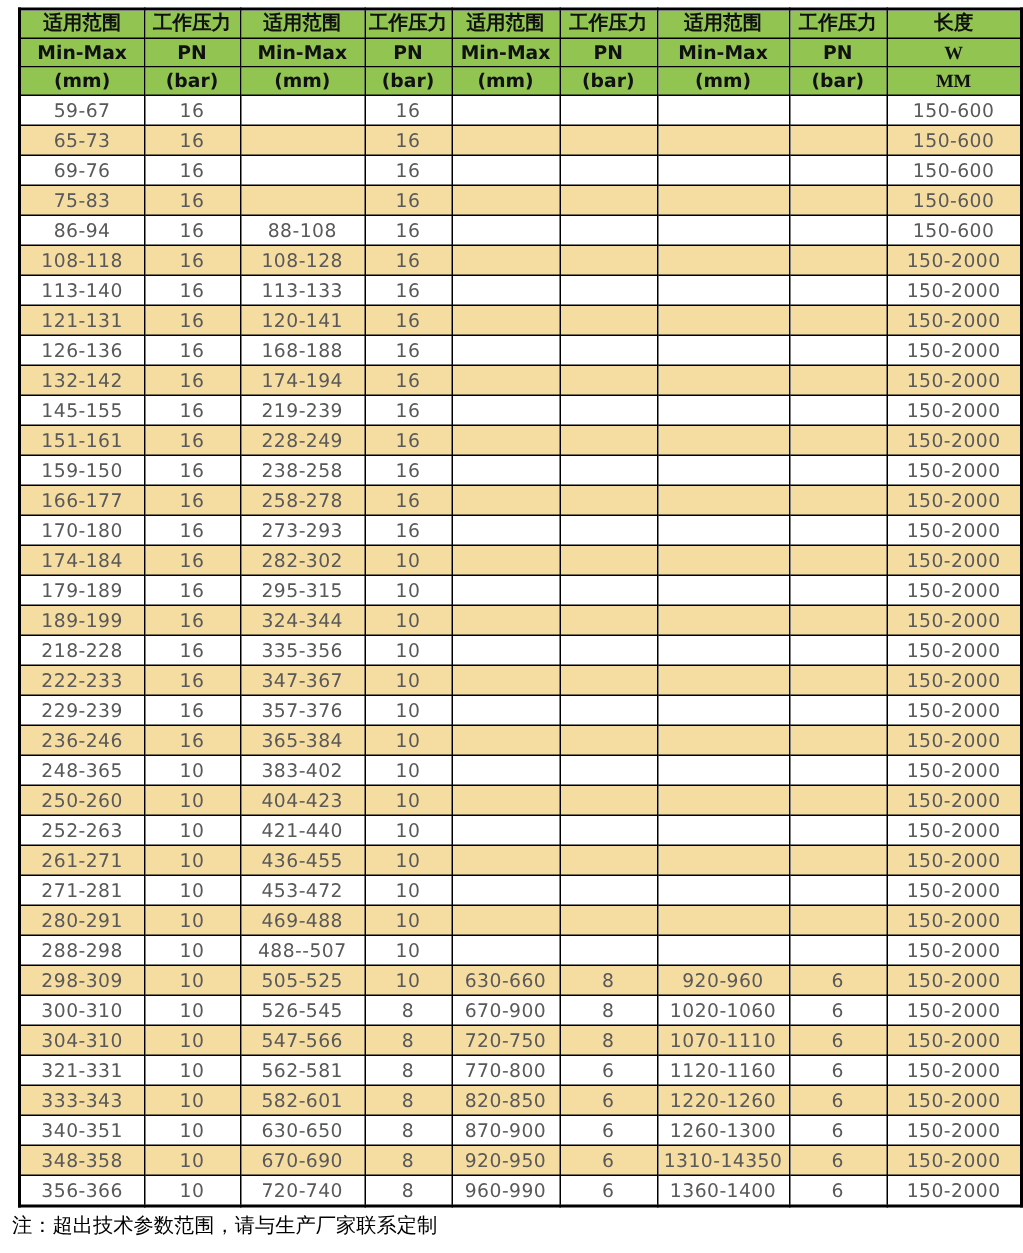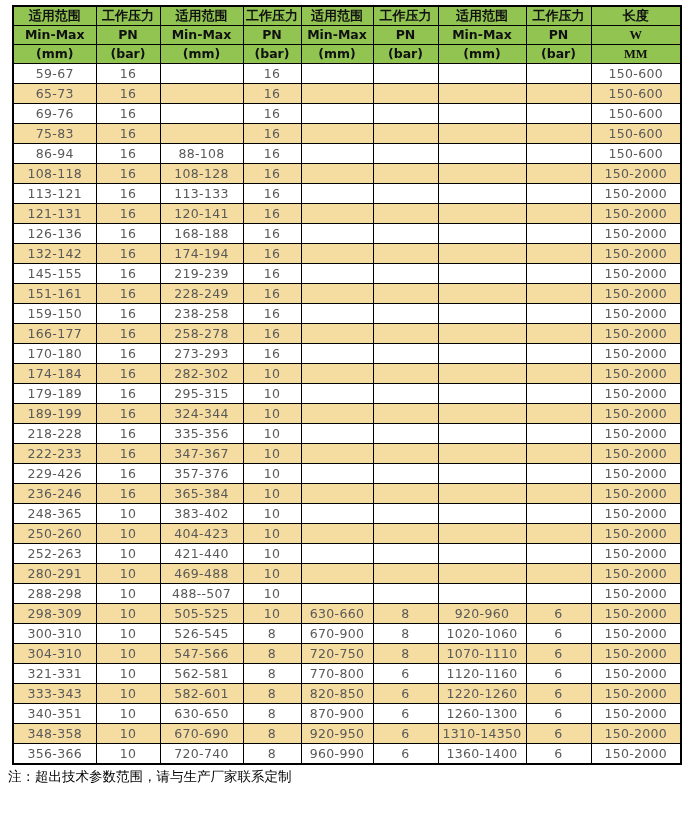--- a/index.html
+++ b/index.html
@@ -180,21 +180,21 @@
           <td>16</td>
           <td>108-128</td>
           <td>16</td>
           <td></td>
           <td></td>
           <td></td>
           <td></td>
           <td>150-2000</td>
         </tr>
         <tr>
-          <td>113-121</td>
+          <td>113-140</td>
           <td>16</td>
           <td>113-133</td>
           <td>16</td>
           <td></td>
           <td></td>
           <td></td>
           <td></td>
           <td>150-2000</td>
         </tr>
         <tr>
@@ -334,21 +334,21 @@
           <td>16</td>
           <td>347-367</td>
           <td>10</td>
           <td></td>
           <td></td>
           <td></td>
           <td></td>
           <td>150-2000</td>
         </tr>
         <tr>
-          <td>229-426</td>
+          <td>229-239</td>
           <td>16</td>
           <td>357-376</td>
           <td>10</td>
           <td></td>
           <td></td>
           <td></td>
           <td></td>
           <td>150-2000</td>
         </tr>
         <tr>
@@ -381,20 +381,42 @@
           <td></td>
           <td></td>
           <td></td>
           <td></td>
           <td>150-2000</td>
         </tr>
         <tr>
           <td>252-263</td>
           <td>10</td>
           <td>421-440</td>
+          <td>10</td>
+          <td></td>
+          <td></td>
+          <td></td>
+          <td></td>
+          <td>150-2000</td>
+        </tr>
+        <tr>
+          <td>261-271</td>
+          <td>10</td>
+          <td>436-455</td>
+          <td>10</td>
+          <td></td>
+          <td></td>
+          <td></td>
+          <td></td>
+          <td>150-2000</td>
+        </tr>
+        <tr>
+          <td>271-281</td>
+          <td>10</td>
+          <td>453-472</td>
           <td>10</td>
           <td></td>
           <td></td>
           <td></td>
           <td></td>
           <td>150-2000</td>
         </tr>
         <tr>
           <td>280-291</td>
           <td>10</td>

